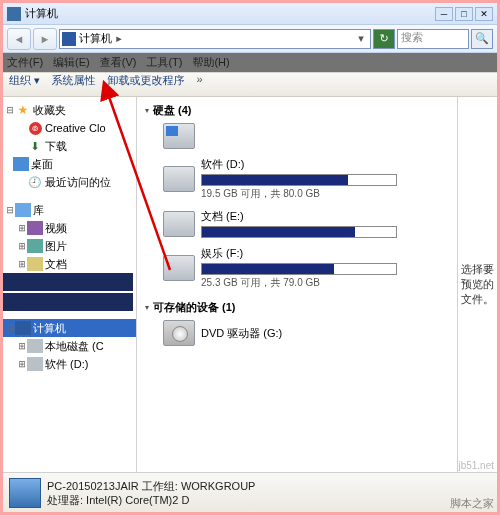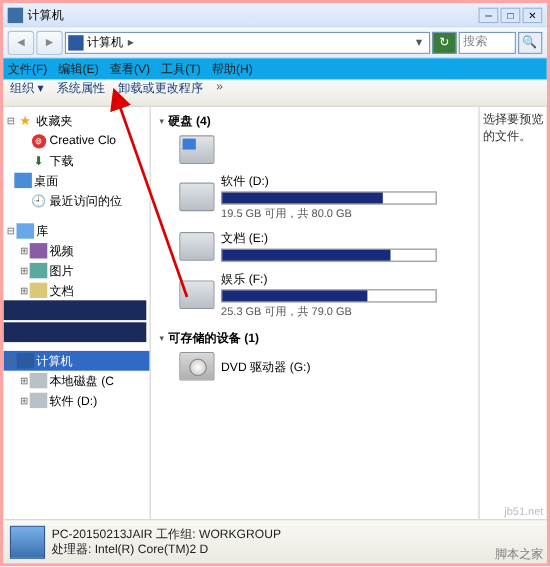--- a/index.html
+++ b/index.html
@@ -9,23 +9,23 @@
 .titlebar .ico{width:14px;height:14px;background:#3a6ea5;margin-right:4px}
 .titlebar .ttl{flex:1}
 .wctrl{display:flex;gap:2px}
 .wctrl span{width:18px;height:14px;background:#d9e7fb;border:1px solid #9ab3d8;display:flex;align-items:center;justify-content:center;font-size:9px}
 .navbar{height:28px;background:linear-gradient(#f4f7fc,#e6edf7);border-bottom:1px solid #c5d3e8;display:flex;align-items:center;padding:0 4px;gap:2px}
 .navbtn{width:24px;height:22px;border:1px solid #b0c4de;border-radius:3px;background:linear-gradient(#f8fafc,#e4ecf6);display:flex;align-items:center;justify-content:center;color:#888}
 .addr{flex:1;height:20px;border:1px solid #7a96c0;background:#fff;display:flex;align-items:center;padding:0 2px}
 .addr .ic{width:14px;height:14px;background:#2c5aa0;margin-right:3px}
 .addr .dd{width:14px;text-align:center;color:#555}
 .go{width:22px;height:20px;border:1px solid #7a96c0;background:#3a7d3a;color:#fff;display:flex;align-items:center;justify-content:center}
-.search{width:52px;height:20px;border:1px solid #7a96c0;background:#fff;padding:0 3px;color:#888}
+.search{width:72px;height:20px;border:1px solid #7a96c0;background:#fff;padding:0 3px;color:#888}
 .sbtn{width:22px;height:20px;border:1px solid #7a96c0;background:#e8eef8;display:flex;align-items:center;justify-content:center}
-.menubar{height:20px;background:#0ea5e9;border-bottom:1px solid #d8d8d0;display:flex;padding:0 4px;gap:10px;align-items:center}
+.menubar{height:20px;background:#737373;border-bottom:1px solid #d8d8d0;display:flex;padding:0 4px;gap:10px;align-items:center}
 .menubar span{color:#222}
 .toolbar{height:24px;background:linear-gradient(#f9f9f7,#ece9e1);border-bottom:1px solid #d0ccc0;display:flex;padding:0 6px;gap:12px;position:relative}
 .toolbar span{color:#1a3e7a}
 .toolbar .more{color:#555}
 .body{flex:1;display:flex;overflow:hidden}
 .tree{width:134px;border-right:1px solid #d0d0d0;overflow:hidden;padding:4px 0}
 .tn{display:flex;align-items:center;height:18px;padding-left:2px;white-space:nowrap}
 .tn .tw{width:10px;text-align:center;color:#666;font-size:9px}
 .tn .tc{width:16px;height:14px;margin-right:2px;display:flex;align-items:center;justify-content:center}
 .tn.sel{background:#316ac5;color:#fff}
@@ -49,21 +49,21 @@
 .drive{margin:4px 0 8px 18px}
 .dh{display:flex;align-items:center;gap:6px}
 .dic{width:32px;height:26px;background:linear-gradient(#e0e4e8,#b8bec6);border:1px solid #90969e;border-radius:2px;position:relative}
 .dic.sys::before{content:"";position:absolute;left:2px;top:2px;width:12px;height:10px;background:#3a7dd8}
 .dic.dvd{background:linear-gradient(#d8d8d8,#b0b0b0)}
 .dic.dvd::after{content:"";position:absolute;left:8px;top:5px;width:14px;height:14px;border-radius:50%;background:radial-gradient(#fff,#c0c0c0);border:1px solid #888}
 .dinfo{flex:1}
 .bar{height:12px;border:1px solid #8a8a8a;background:#fff;margin-top:2px;position:relative;width:196px}
 .fill{height:100%;background:#1a2a7a}
 .stat{font-size:10px;color:#555;margin-top:1px}
-.preview{width:62px;border-left:1px solid #d0d0d0;padding:4px 3px;color:#333;font-size:10px;display:flex;align-items:flex-start}
+.preview{width:40px;border-left:1px solid #d0d0d0;padding:4px 3px;color:#333;font-size:10px;display:flex;align-items:center}
 .status{height:40px;border-top:1px solid #d0d0d0;background:linear-gradient(#f8f8f5,#ece9e1);display:flex;align-items:center;padding:0 6px;gap:6px}
 .sic{width:32px;height:30px;background:linear-gradient(#7ab0e8,#3870b0);border:1px solid #2a5a90}
 .sinfo{font-size:10px;color:#222;line-height:14px}
 .arrow{position:absolute;left:60px;top:90px;pointer-events:none}
 .arrow svg{overflow:visible}
 .wm{position:absolute;right:6px;bottom:44px;color:#bdbdbd;font-size:10px}
 .wm2{position:absolute;right:6px;bottom:4px;color:#808080;font-size:11px}
 </style>
 </head>
 <body>

